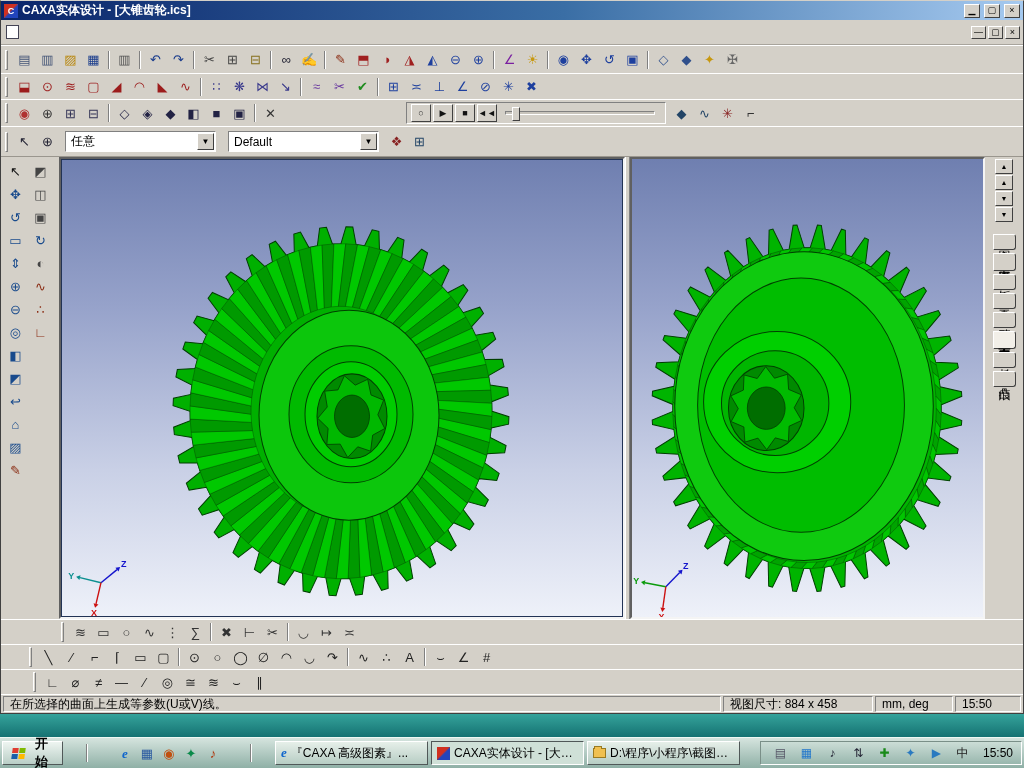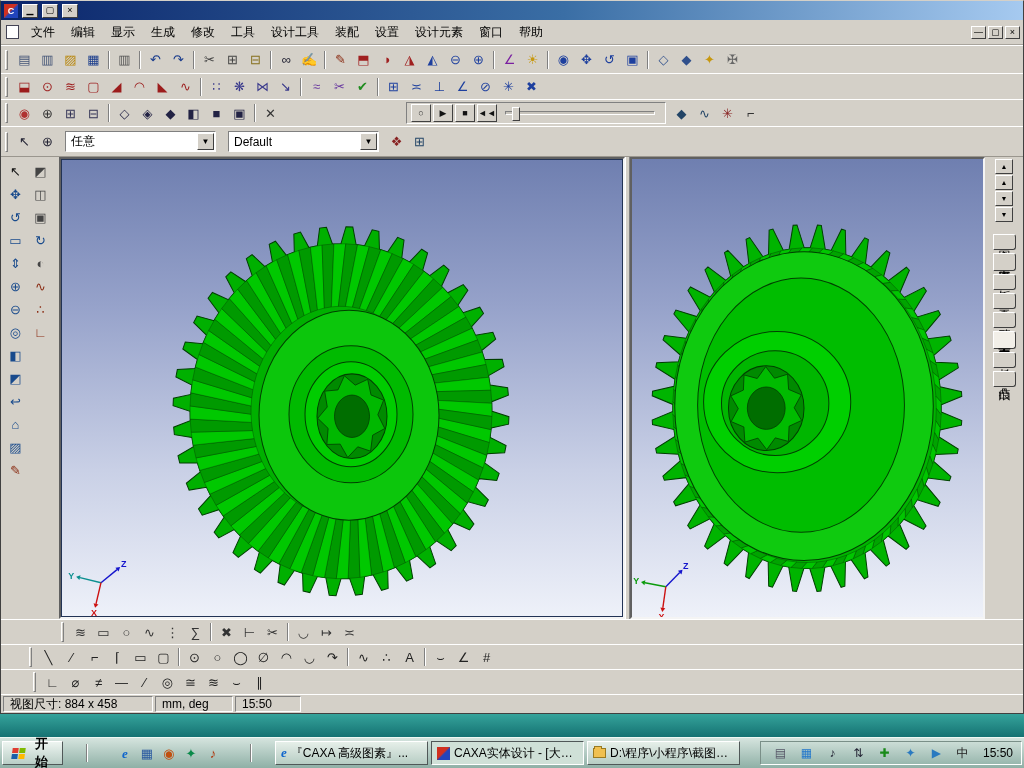--- a/index.html
+++ b/index.html
@@ -74,41 +74,28 @@
 .clock{font-size:12px;padding-left:6px}
 </style>
 </head>
 <body>
 
 <div class="screen">
   <div class="app">
 
     <div class="titlebar">
       <span class="caxa-mini">C</span>
+      <span class="title-text">CAXA实体设计 - [大锥齿轮.ics]</span>
       <button class="winbtn">▁</button>
       <button class="winbtn">▢</button>
       <button class="winbtn">×</button>
     </div>
 
     <div class="menubar">
       <span class="doc-mini"></span>
-      <span style="display:flex">
-          <span class="mi">文件</span>
-          <span class="mi">编辑</span>
-          <span class="mi">显示</span>
-          <span class="mi">生成</span>
-          <span class="mi">修改</span>
-          <span class="mi">工具</span>
-          <span class="mi">设计工具</span>
-          <span class="mi">装配</span>
-          <span class="mi">设置</span>
-          <span class="mi">设计元素</span>
-          <span class="mi">窗口</span>
-          <span class="mi">帮助</span>
-        </span>
       <span class="mdi-ctrl">
         <button class="winbtn">—</button>
         <button class="winbtn">▢</button>
         <button class="winbtn">×</button>
       </span>
     </div>
 
     <div class="tbrow r1">
       <span class="handle"></span>
       <span style="display:flex;align-items:center">
@@ -823,20 +810,21 @@
           <button class="tb">
             <span class="gl" style="color: rgb(34, 34, 34);">⌣</span>
           </button>
           <button class="tb">
             <span class="gl" style="color: rgb(34, 34, 34);">∥</span>
           </button>
         </span>
     </div>
 
     <div class="statusbar">
+      <span class="sb sb-msg">在所选择的曲面上生成等参数(U或V)线。</span>
       <span class="sb" style="width:150px">视图尺寸: 884 x 458</span>
       <span class="sb" style="width:78px">mm, deg</span>
       <span class="sb" style="width:66px">15:50</span>
     </div>
   </div>
 
   <div class="desktop-strip"></div>
 
   <div class="taskbar">
     <button class="start">

